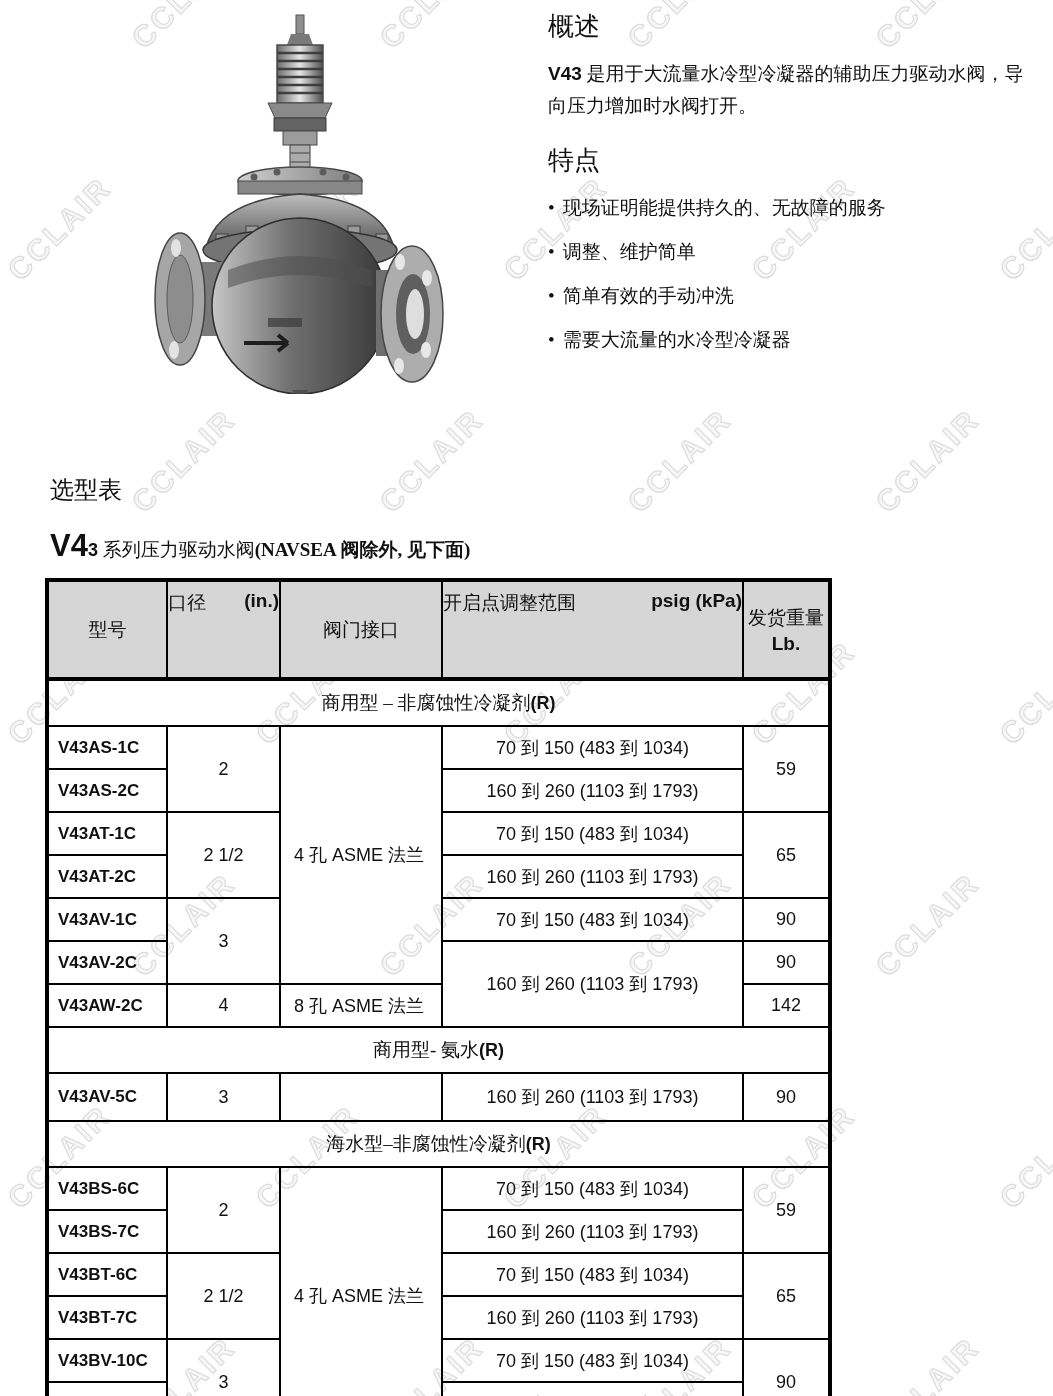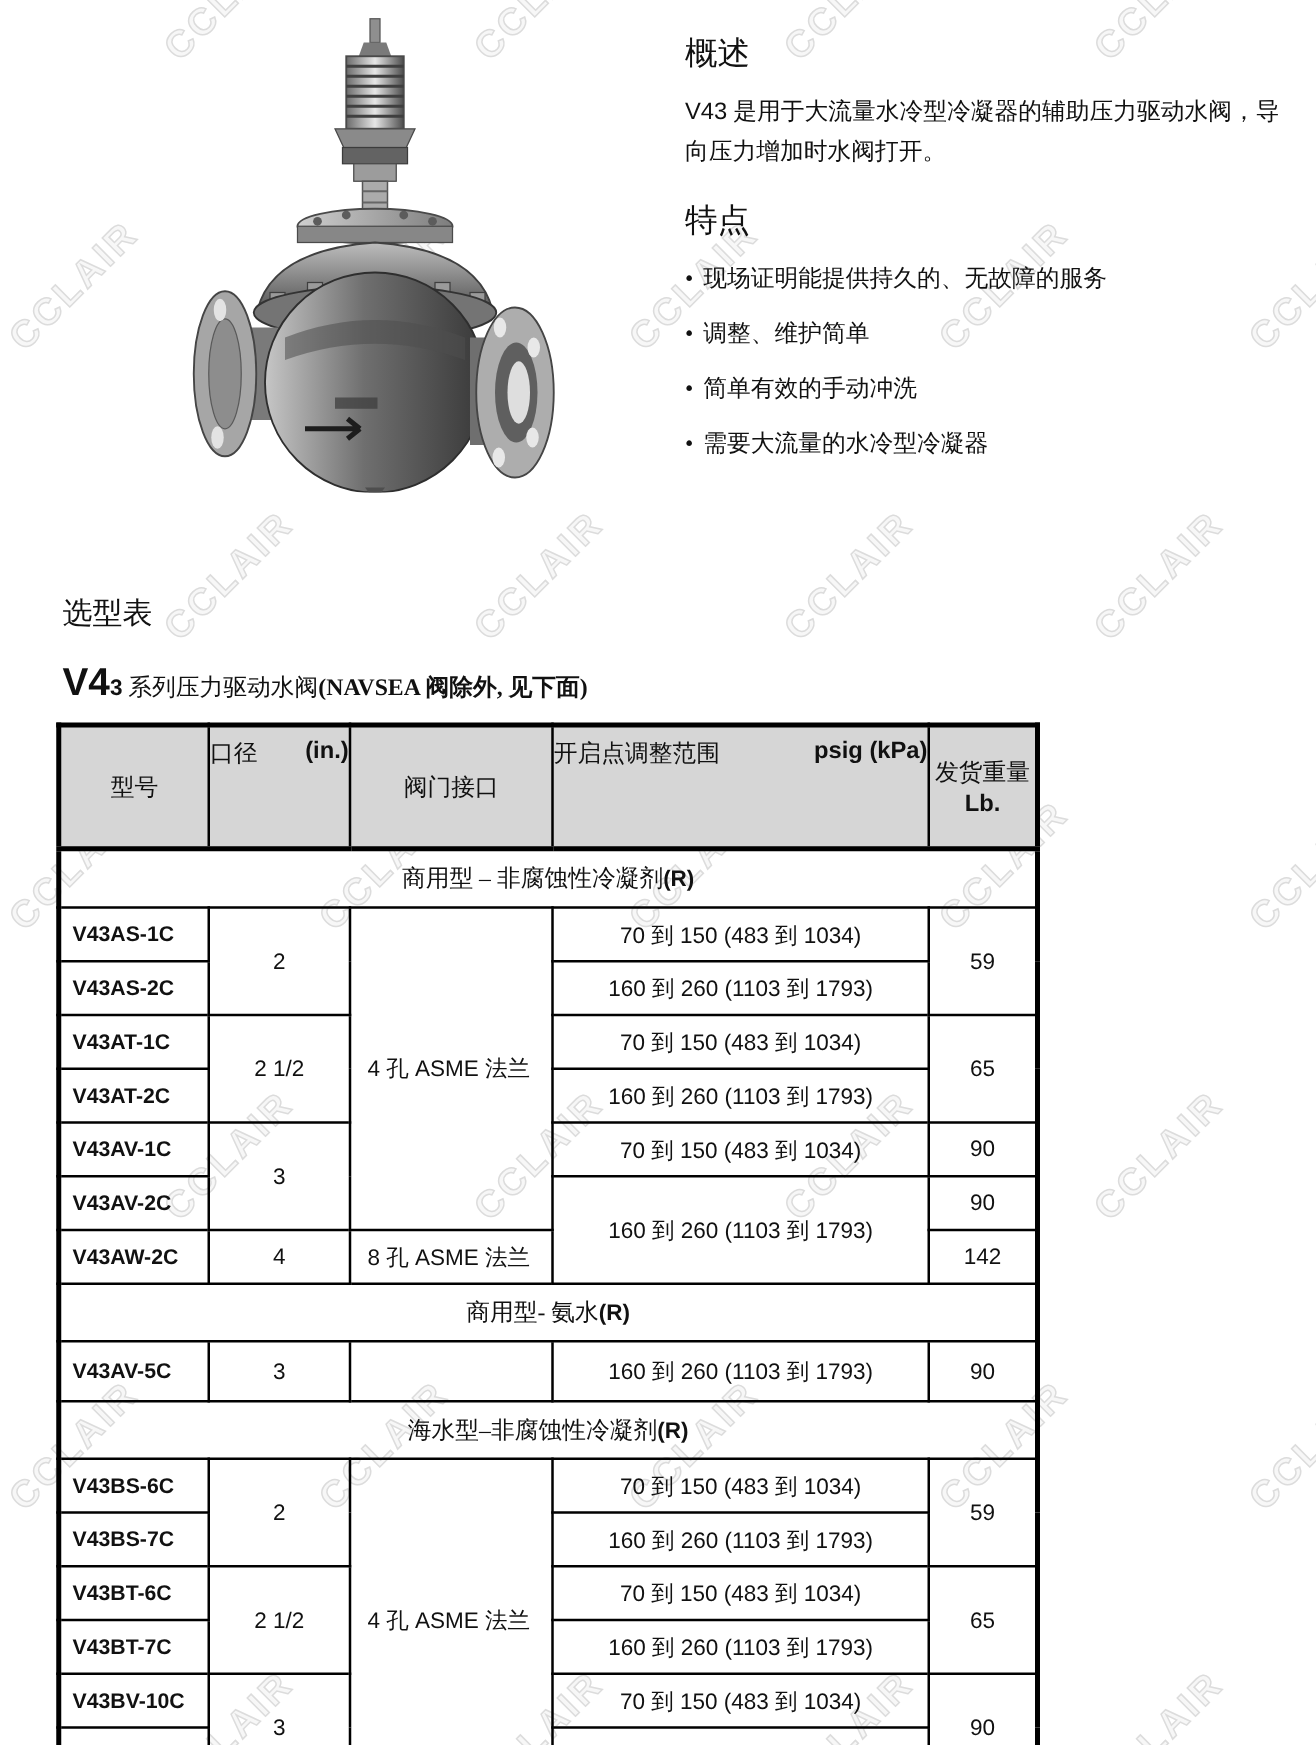--- a/index.html
+++ b/index.html
@@ -14,24 +14,24 @@
     position:absolute; transform:rotate(-45deg);
     font-family:"Liberation Sans", sans-serif; font-weight:bold;
     font-size:30px; letter-spacing:3px;
     color:rgba(210,210,210,0.18);
     -webkit-text-stroke:1.2px #dcdcdc;
   }
   .layer{position:relative;z-index:1;}
   
   #valve-fig{position:absolute;left:150px;top:12px;width:300px;height:382px;}
   
-  #right-col{position:absolute;left:548px;top:28px;width:482px;}
+  #right-col{position:absolute;left:548px;top:12px;width:482px;}
   .cn-head{font-size:26px;font-weight:normal;margin:0;line-height:30px;}
   #overview-text{margin:16px 0 0;font-size:19px;line-height:32px;}
-  .latin-bold{font-family:"Liberation Sans", sans-serif;font-weight:normal;}
+  .latin-bold{font-family:"Liberation Sans", sans-serif;font-weight:bold;}
   #features-head{margin-top:24px;}
   ul.bullets{list-style:none;margin:8px 0 0;padding:0;}
   ul.bullets li{margin-top:20px;font-size:19px;line-height:24px;}
   ul.bullets .dot{margin-right:8px;}
   #application-head{margin-top:18px;}
   
   #selection-head{position:absolute;left:50px;top:474px;font-size:24px;font-weight:normal;margin:0;}
   #table-title{position:absolute;left:50px;top:528px;font-size:19px;white-space:nowrap;}
   #table-title .series{font-family:"Liberation Sans",sans-serif;font-weight:bold;font-size:31px;}
   #table-title .series-sub{font-family:"Liberation Sans",sans-serif;font-weight:bold;font-size:18px;}

